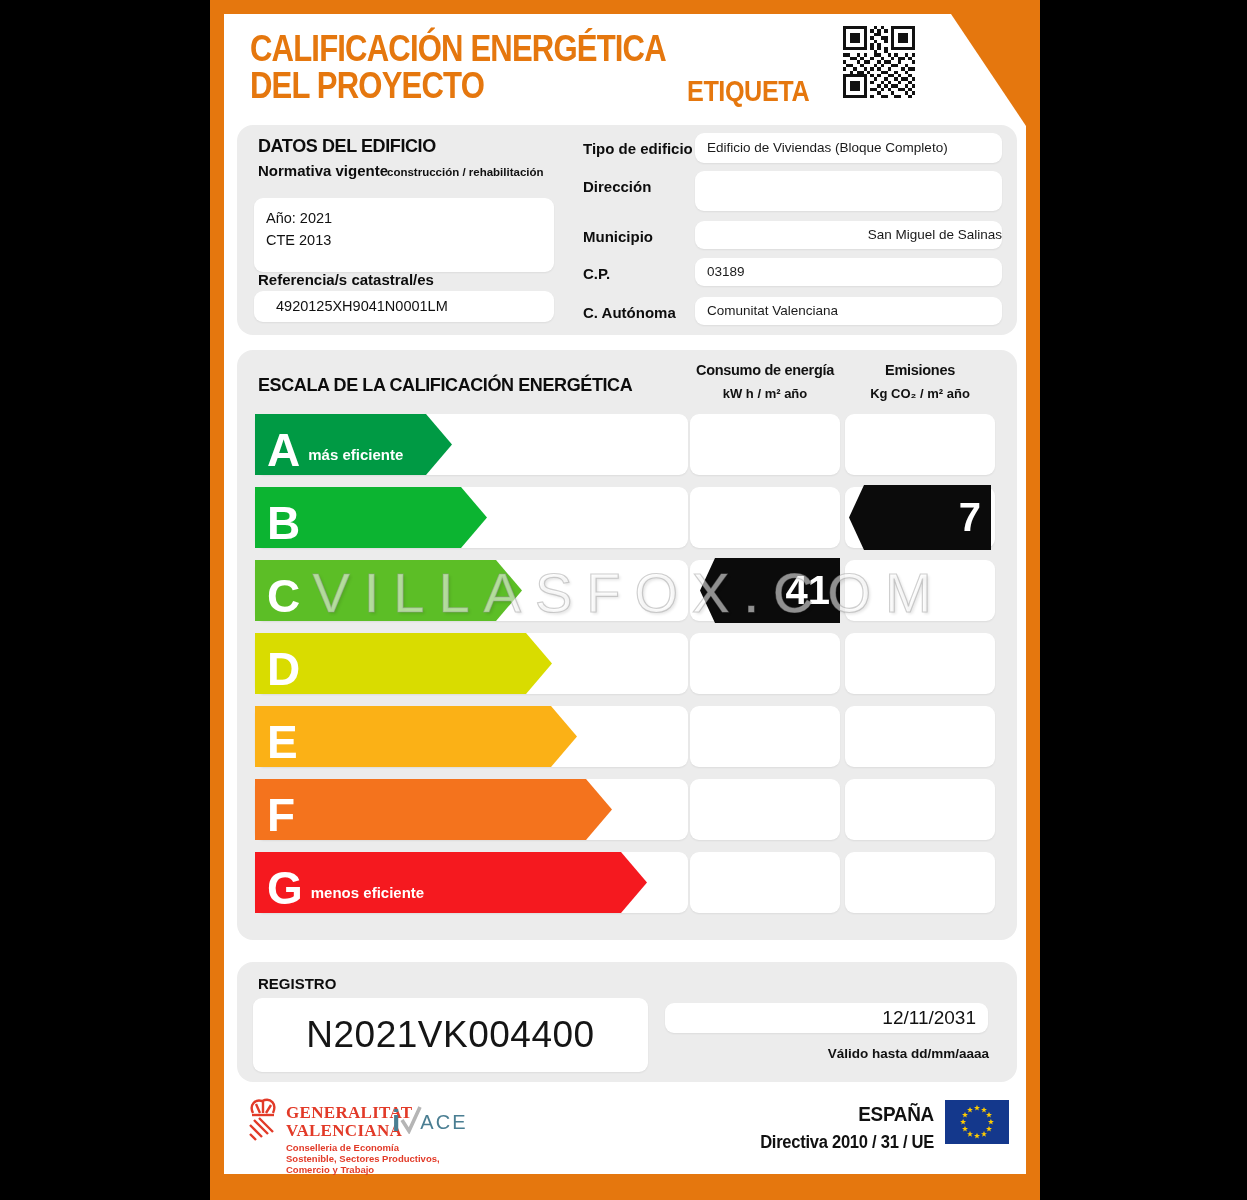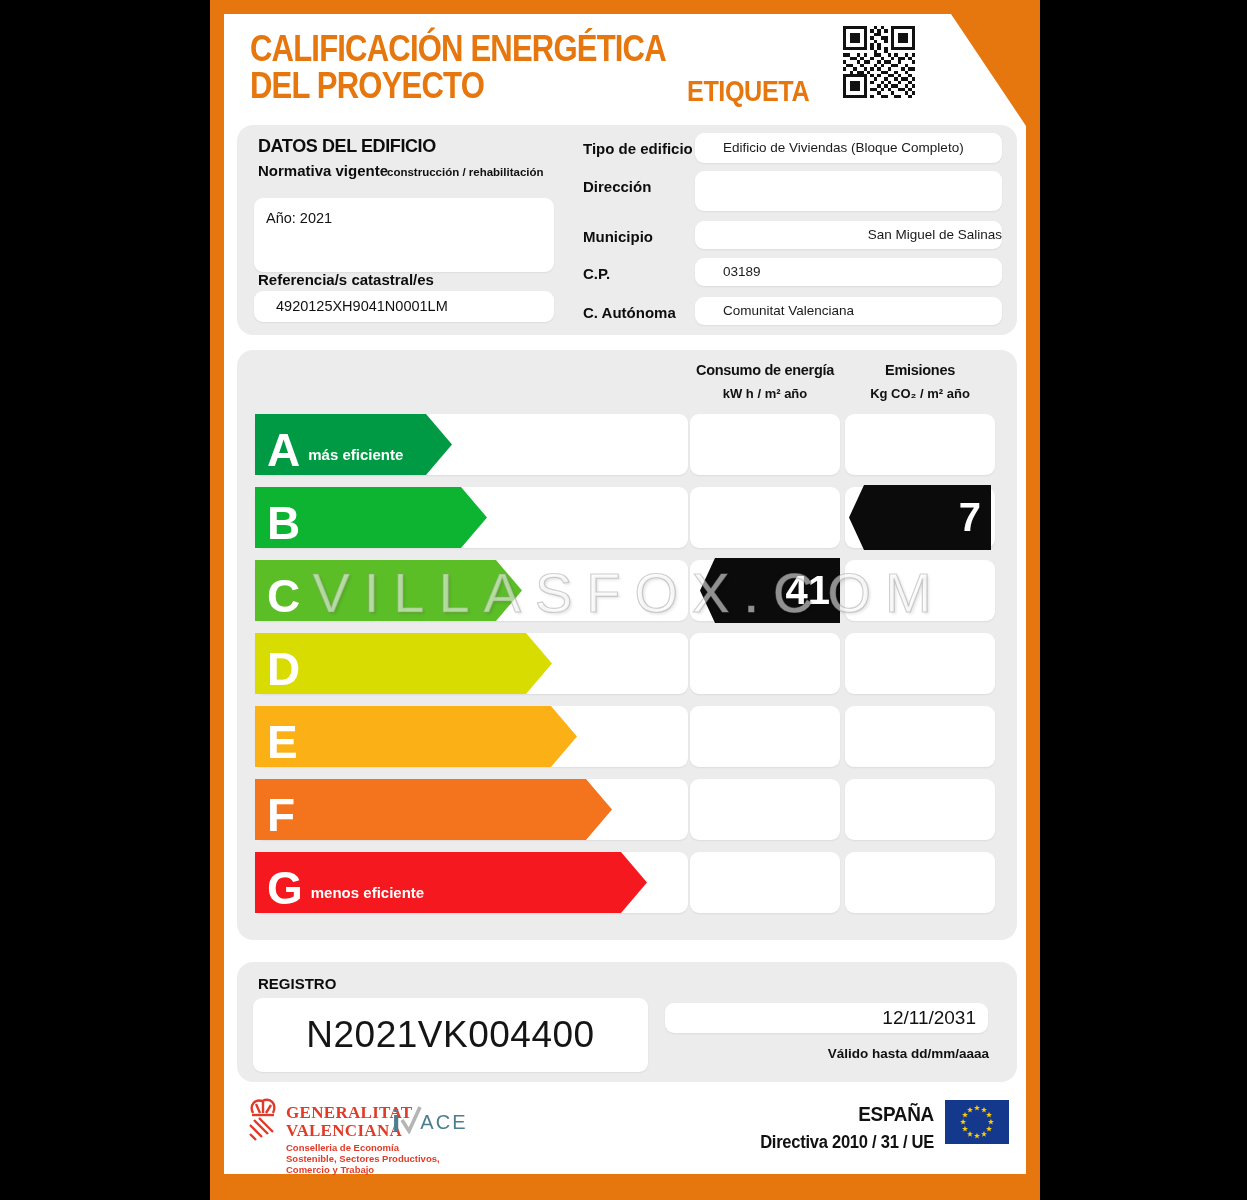--- a/index.html
+++ b/index.html
@@ -25,21 +25,21 @@
   #panel-registro { top:948px; height:120px; }
 
   .wbox { position:absolute; background:#fff; border-radius:9px; box-shadow:0 1px 2px rgba(0,0,0,0.07); }
   .lbl { position:absolute; font-weight:bold; font-size:15px; color:#0d0d0d; white-space:nowrap; }
   .sec-title { position:absolute; font-weight:bold; font-size:18px; letter-spacing:-0.4px; color:#0d0d0d; white-space:nowrap; }
 
   
   .norm-note { position:absolute; left:150px; top:41px; font-size:11.5px; font-weight:bold; }
   .norm-box { left:17px; top:57px; width:300px; height:74px; padding:9px 12px; font-size:14.5px; line-height:22px;margin-top:16px; }
   .ref-box { left:17px; top:166px; width:300px; height:31px; font-size:14.5px; line-height:31px; padding-left:22px; }
-  .rfield { font-size:13.5px; padding-left:28px; color:#1a1a1a; }
+  .rfield { font-size:13.5px; padding-left:12px; color:#1a1a1a; }
 
   
   .col-head { position:absolute; width:150px; text-align:center; font-weight:bold; }
   .col-head .h1 { font-size:14.5px; letter-spacing:-0.3px; }
   .col-head .h2 { font-size:13px; margin-top:8px; font-weight:600; }
   .srow { position:absolute; left:0; width:100%; height:61px; }
   .track { left:18px; top:0; width:433px; height:61px; }
   .cellc { left:453px; top:0; width:150px; height:61px; }
   .celle { left:608px; top:0; width:150px; height:61px; }
   .arrow { position:absolute; left:18px; top:0; height:61px; color:#fff;
@@ -106,37 +106,39 @@
       <path fill="#111" d="M0 0h7v1h-7zM0 6h7v1h-7zM0 1h1v5h-1zM6 1h1v5h-1zM2 2h3v3h-3zM14 0h7v1h-7zM14 6h7v1h-7zM14 1h1v5h-1zM20 1h1v5h-1zM16 2h3v3h-3zM0 14h7v1h-7zM0 20h7v1h-7zM0 15h1v5h-1zM6 15h1v5h-1zM2 16h3v3h-3z"></path>
       <path fill="#111" d="M9 0h1v1h-1zM11 0h1v1h-1zM8 1h1v1h-1zM10 1h1v1h-1zM12 1h1v1h-1zM9 2h2v1h-2zM8 3h1v1h-1zM11 3h2v1h-2zM9 4h1v1h-1zM12 4h1v1h-1zM8 5h1v1h-1zM10 5h1v1h-1zM8 6h1v1h-1zM10 6h1v1h-1zM12 6h1v1h-1zM9 7h1v1h-1zM12 7h1v1h-1zM0 8h2v1h-2zM4 8h1v1h-1zM6 8h1v1h-1zM9 8h2v1h-2zM13 8h1v1h-1zM15 8h1v1h-1zM18 8h1v1h-1zM20 8h1v1h-1zM2 9h2v1h-2zM5 9h1v1h-1zM8 9h1v1h-1zM11 9h1v1h-1zM14 9h1v1h-1zM16 9h2v1h-2zM19 9h1v1h-1zM0 10h1v1h-1zM4 10h1v1h-1zM6 10h2v1h-2zM10 10h1v1h-1zM12 10h2v1h-2zM16 10h1v1h-1zM20 10h1v1h-1zM1 11h2v1h-2zM5 11h1v1h-1zM9 11h1v1h-1zM11 11h1v1h-1zM14 11h2v1h-2zM18 11h1v1h-1zM0 12h1v1h-1zM3 12h1v1h-1zM6 12h1v1h-1zM8 12h1v1h-1zM10 12h1v1h-1zM13 12h1v1h-1zM17 12h1v1h-1zM19 12h2v1h-2zM2 13h1v1h-1zM4 13h2v1h-2zM7 13h1v1h-1zM11 13h2v1h-2zM15 13h1v1h-1zM18 13h1v1h-1zM8 14h1v1h-1zM10 14h1v1h-1zM13 14h2v1h-2zM16 14h1v1h-1zM19 14h1v1h-1zM9 15h1v1h-1zM12 15h1v1h-1zM15 15h1v1h-1zM17 15h2v1h-2zM20 15h1v1h-1zM8 16h1v1h-1zM11 16h1v1h-1zM13 16h1v1h-1zM16 16h1v1h-1zM19 16h1v1h-1zM10 17h1v1h-1zM12 17h1v1h-1zM14 17h2v1h-2zM18 17h1v1h-1zM20 17h1v1h-1zM8 18h2v1h-2zM11 18h1v1h-1zM13 18h1v1h-1zM16 18h2v1h-2zM19 18h1v1h-1zM10 19h1v1h-1zM14 19h1v1h-1zM18 19h1v1h-1zM20 19h1v1h-1zM8 20h1v1h-1zM11 20h2v1h-2zM15 20h2v1h-2zM19 20h1v1h-1z"></path>
     </svg>
 
     <div class="panel" id="panel-datos">
       <div class="sec-title" style="left:21px; top:11px;">DATOS DEL EDIFICIO</div>
       <div class="lbl" style="left:21px; top:37px;">Normativa vigente</div>
       <div class="norm-note">construcción / rehabilitación</div>
       <div class="wbox norm-box">
         <div>Año: 2021</div>
+        <div>CTE 2013</div>
       </div>
       <div class="lbl" style="left:21px; top:146px;">Referencia/s catastral/es</div>
       <div class="wbox ref-box">4920125XH9041N0001LM</div>
 
       <div class="lbl" style="left:346px; top:15px;">Tipo de edificio</div>
       <div class="wbox rfield" style="left:458px; top:8px; width:307px; height:30px; line-height:30px;">Edificio de Viviendas (Bloque Completo)</div>
       <div class="lbl" style="left:346px; top:53px;">Dirección</div>
       <div class="wbox rfield" style="left:458px; top:46px; width:307px; height:40px; line-height:40px;"></div>
       <div class="lbl" style="left:346px; top:103px;">Municipio</div>
       <div class="wbox rfield" style="left:458px; top:96px; width:307px; height:28px; line-height:28px;text-align:right;">San Miguel de Salinas</div>
       <div class="lbl" style="left:346px; top:140px;">C.P.</div>
       <div class="wbox rfield" style="left:458px; top:133px; width:307px; height:28px; line-height:28px;">03189</div>
       <div class="lbl" style="left:346px; top:179px;">C. Autónoma</div>
       <div class="wbox rfield" style="left:458px; top:172px; width:307px; height:28px; line-height:28px;">Comunitat Valenciana</div>
     </div>
 
     <div class="panel" id="panel-escala">
+      <div class="sec-title" style="left:21px; top:25px;">ESCALA DE LA CALIFICACIÓN ENERGÉTICA</div>
       <div class="col-head" style="left:453px; top:12px;">
         <div class="h1">Consumo de energía</div>
         <div class="h2">kW h / m² año</div>
       </div>
       <div class="col-head" style="left:608px; top:12px;">
         <div class="h1">Emisiones</div>
         <div class="h2">Kg CO₂ / m² año</div>
       </div>
 
       <div class="srow r0">

